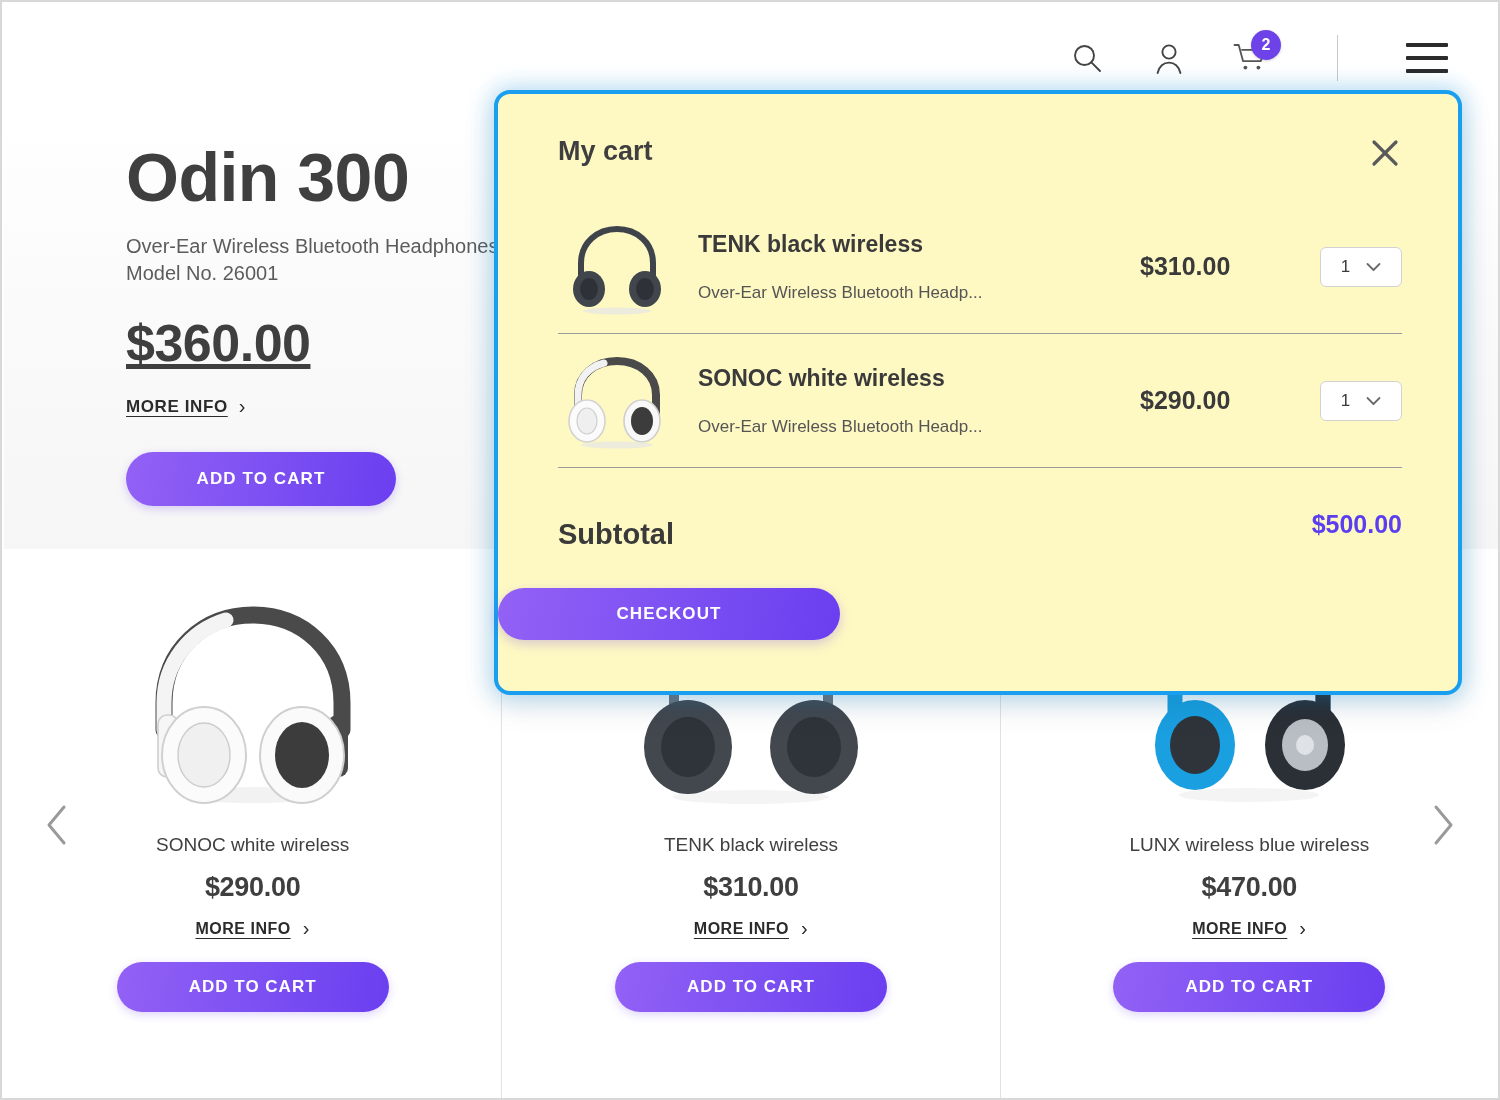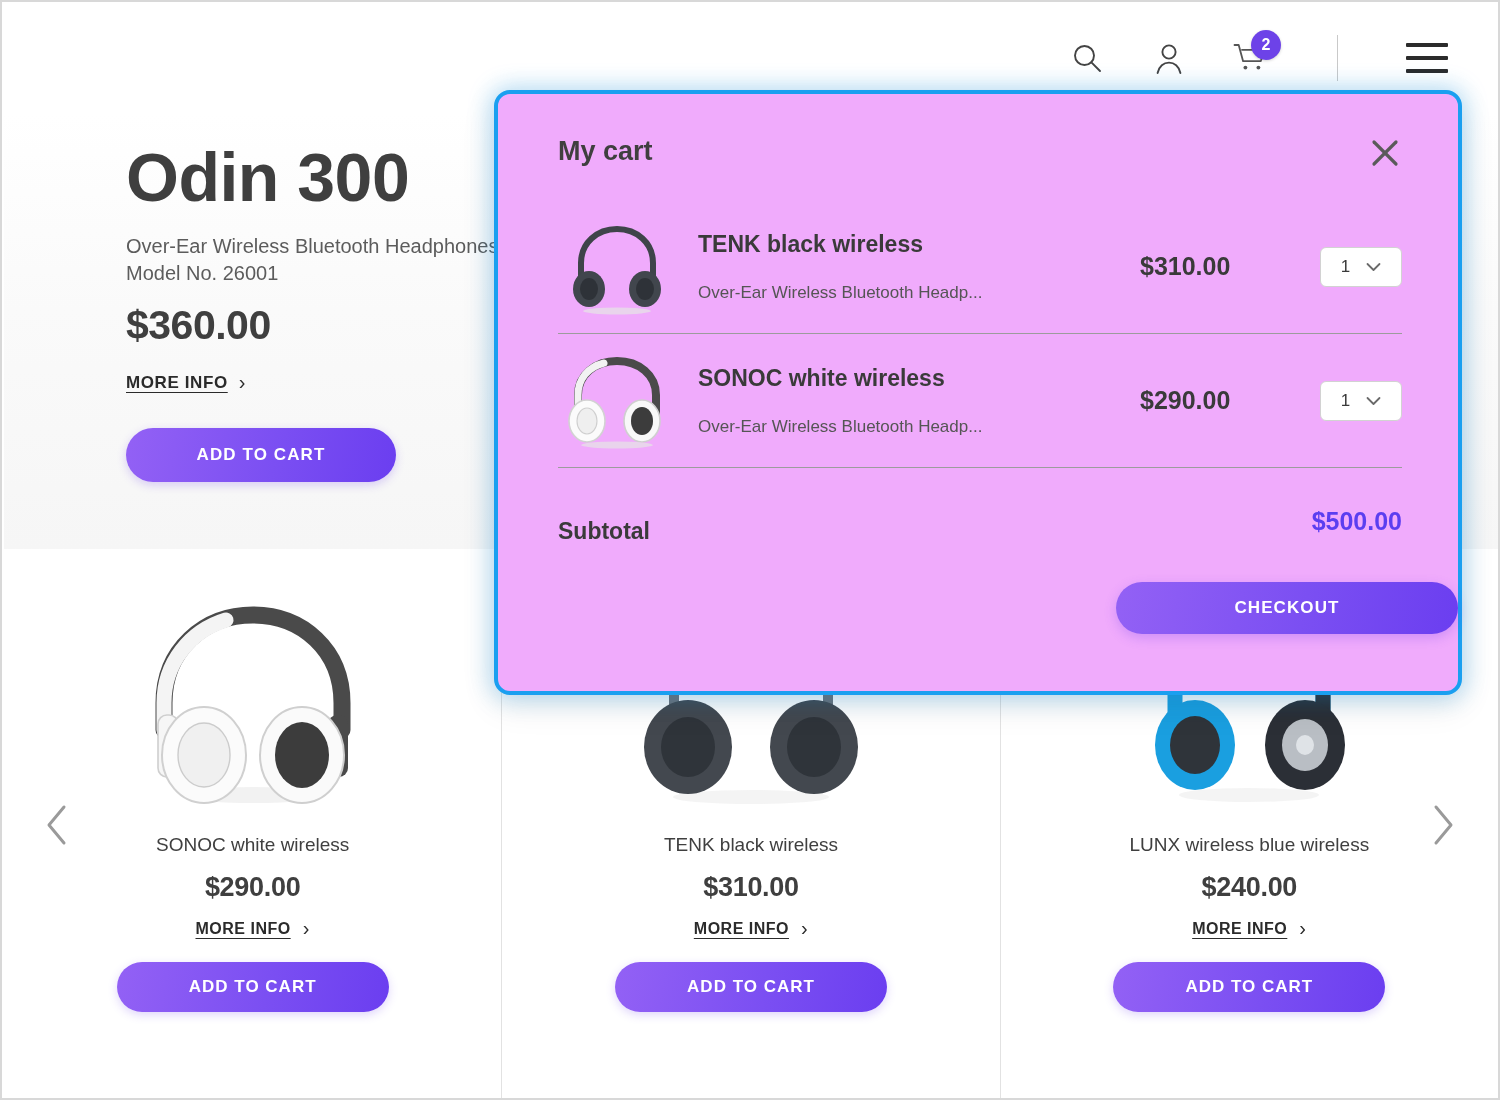--- a/index.html
+++ b/index.html
@@ -59,22 +59,23 @@
   .hero-info { position: absolute; left: 122px; top: 28px; width: 700px; }
   .hero-title {
     font-size: 68px; font-weight: bold; color: #3f3f3f;
     letter-spacing: -0.5px; line-height: 1.05;
   }
   .hero-sub {
     margin-top: 20px; font-size: 20px; color: #5c5c5c; line-height: 1.35;
     max-width: 480px;
   }
   .hero-price {
-    margin-top: 15px; font-size: 41px; font-weight: bold; color: #3f3f3f;
+    margin-top: 26px; font-size: 52px; font-weight: bold; color: #3f3f3f;
     letter-spacing: -0.5px;
+    text-decoration: underline;
   }
   .more-info {
     margin-top: 22px; display: inline-flex; align-items: center; gap: 11px;
     font-size: 17px; font-weight: bold; color: #2b2b2b; letter-spacing: .6px;
     cursor: pointer;
   }
   .more-info .mi-label { text-decoration: underline; text-underline-offset: 4px; }
   .chev-r { font-size: 20px; font-weight: normal; color: #2b2b2b; }
 
   .btn-cart {
@@ -129,21 +130,21 @@
     width: 46px; height: 56px; display: flex; align-items: center; justify-content: center;
     color: #9a9a9a; cursor: pointer; z-index: 3;
   }
   .carousel-arrow.left { left: 32px; }
   .carousel-arrow.right { right: 32px; }
 
   
   .cart-modal {
     position: absolute; left: 492px; top: 88px;
     width: 968px; height: 605px;
-    background: #f0abfc;
+    background: #fef9c3;
     border: 4px solid #1a9ff0;
     border-radius: 16px;
     box-shadow: 0 0 22px 4px rgba(26,159,240,.28), 0 10px 34px rgba(0,0,0,.10);
     z-index: 10;
   }
   .cart-head {
     position: relative; padding: 42px 56px 0 60px;
     display: flex; align-items: flex-start; justify-content: space-between;
   }
   .cart-title { font-size: 27px; font-weight: bold; color: #3f3f3f; }
@@ -168,24 +169,24 @@
     flex: 0 0 82px; height: 40px; border: 1px solid #d2d2d2; border-radius: 6px;
     display: flex; align-items: center; justify-content: center; gap: 16px;
     background: #fff; font-size: 17px; color: #3a3a3a; cursor: pointer;
   }
   .qty-chev { color: #6a6a6a; }
 
   .cart-subtotal {
     margin: 0 56px 0 60px; padding-top: 30px;
     display: flex; align-items: center; justify-content: space-between;
   }
-  .st-label { font-size: 23px; font-weight: bold; color: #3a3a3a; margin-top: 20px; }
+  .st-label { font-size: 29px; font-weight: bold; color: #3a3a3a; margin-top: 20px; }
   .st-value { font-size: 25px; font-weight: bold; color: #5b3ef0; }
 
-  .cart-checkout-wrap { display: flex; justify-content: flex-end; margin-top: 37px; }
+  .cart-checkout-wrap { display: flex; justify-content: flex-start; margin-top: 37px; }
   .btn-checkout {
     width: 342px; height: 52px; border: none; border-radius: 26px;
     background: linear-gradient(100deg, #9361f5 0%, #7b4ff2 55%, #6b3ef0 100%);
     color: #fff; font-size: 17px; font-weight: bold; letter-spacing: 1.1px;
     font-family: "Liberation Sans", sans-serif; cursor: pointer;
     box-shadow: 0 4px 12px rgba(110,64,235,.26);
   }
 </style>
 </head>
 <body>
@@ -295,21 +296,21 @@
           <path d="M46 140 V96 C46 54 80 24 120 24 C160 24 194 54 194 96 V140" fill="none" stroke="#1a9fe0" stroke-width="15" stroke-linecap="round"></path>
           <path d="M120 24 C160 24 194 54 194 96 V140" fill="none" stroke="#2b2f36" stroke-width="15" stroke-linecap="round"></path>
           <ellipse cx="66" cy="150" rx="40" ry="45" fill="#1a9fe0"></ellipse>
           <ellipse cx="66" cy="150" rx="25" ry="29" fill="#2f343a"></ellipse>
           <ellipse cx="176" cy="150" rx="40" ry="45" fill="#2b2f36"></ellipse>
           <ellipse cx="176" cy="150" rx="23" ry="26" fill="#b9bec4"></ellipse>
           <ellipse cx="176" cy="150" rx="9" ry="10" fill="#dfe3e7"></ellipse>
         </svg>
       </div>
       <div class="prod-name">LUNX wireless blue wireless</div>
-      <div class="prod-price">$240.00</div>
+      <div class="prod-price">$470.00</div>
       <div class="prod-more">
         <span class="mi-label">MORE INFO</span>
         <span class="chev-r">›</span>
       </div>
       <button class="prod-btn">ADD TO CART</button>
     </div>
   </div>
 
   <div class="carousel-arrow left">
     <svg width="26" height="44" viewBox="0 0 26 44" fill="none" stroke="#9a9a9a" stroke-width="3">

